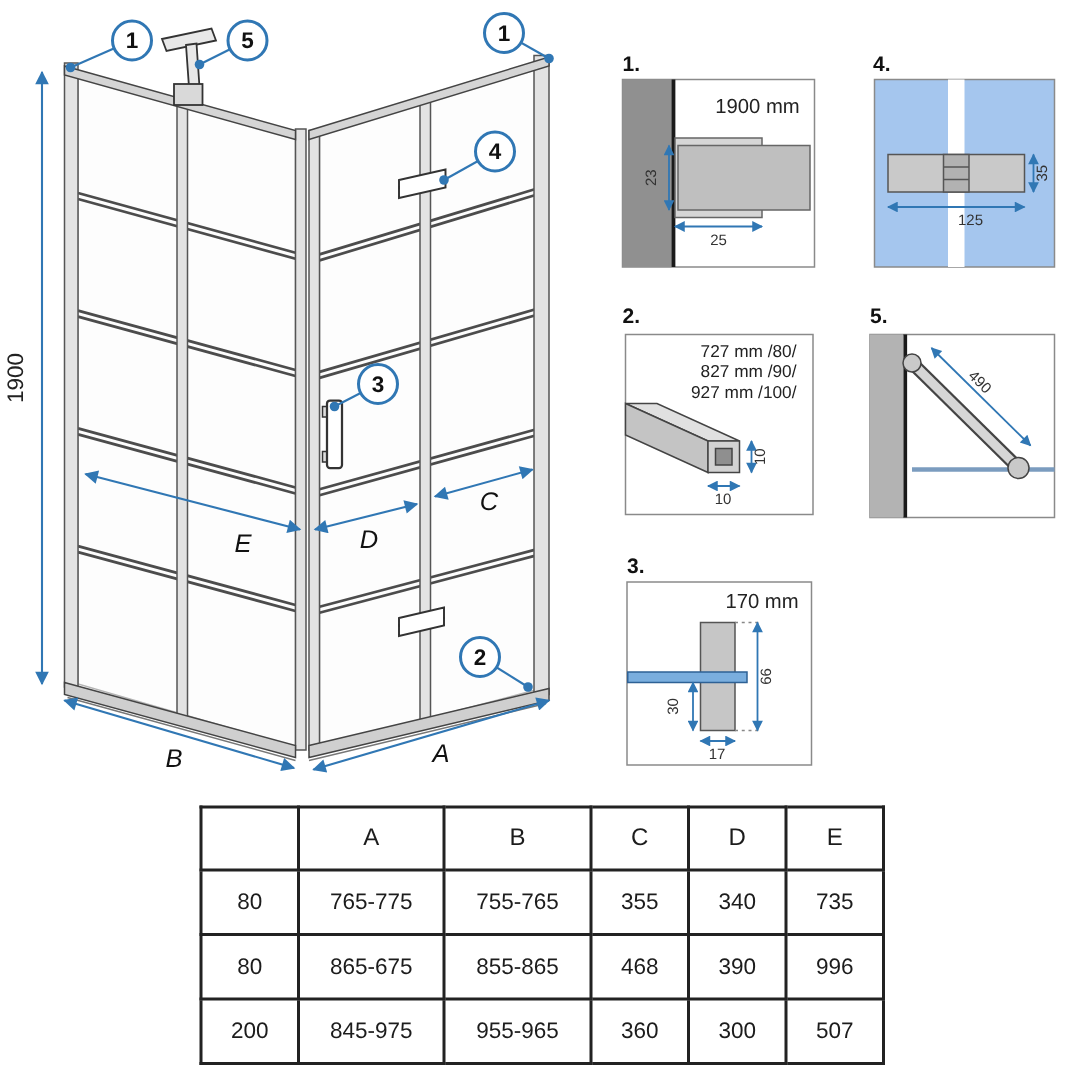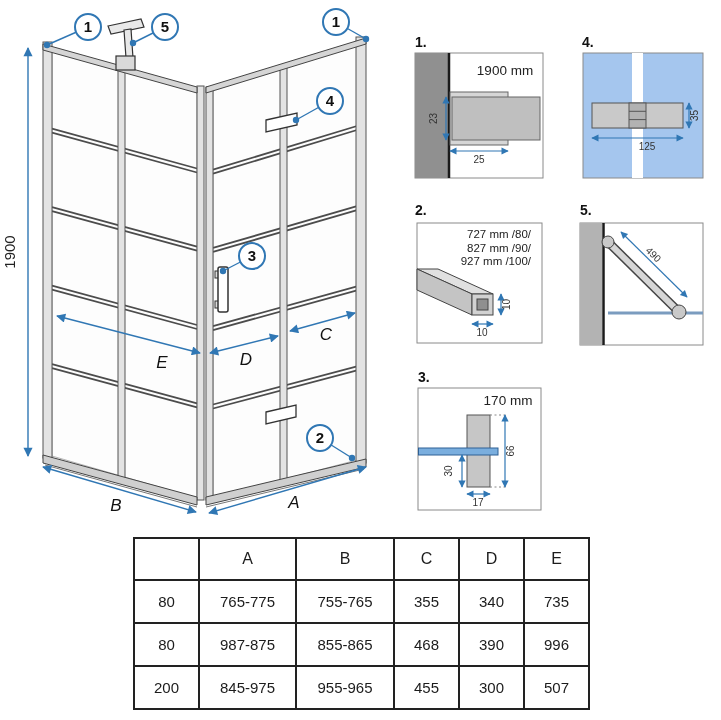--- a/index.html
+++ b/index.html
@@ -269,28 +269,28 @@
     <tr>
       <td>80</td>
       <td>765-775</td>
       <td>755-765</td>
       <td>355</td>
       <td>340</td>
       <td>735</td>
     </tr>
     <tr>
       <td>80</td>
-      <td>987-875</td>
+      <td>865-675</td>
       <td>855-865</td>
       <td>468</td>
       <td>390</td>
       <td>996</td>
     </tr>
     <tr>
       <td>200</td>
       <td>845-975</td>
       <td>955-965</td>
-      <td>455</td>
+      <td>360</td>
       <td>300</td>
       <td>507</td>
     </tr>
   </tbody>
 </table>
 
 </body></html>

